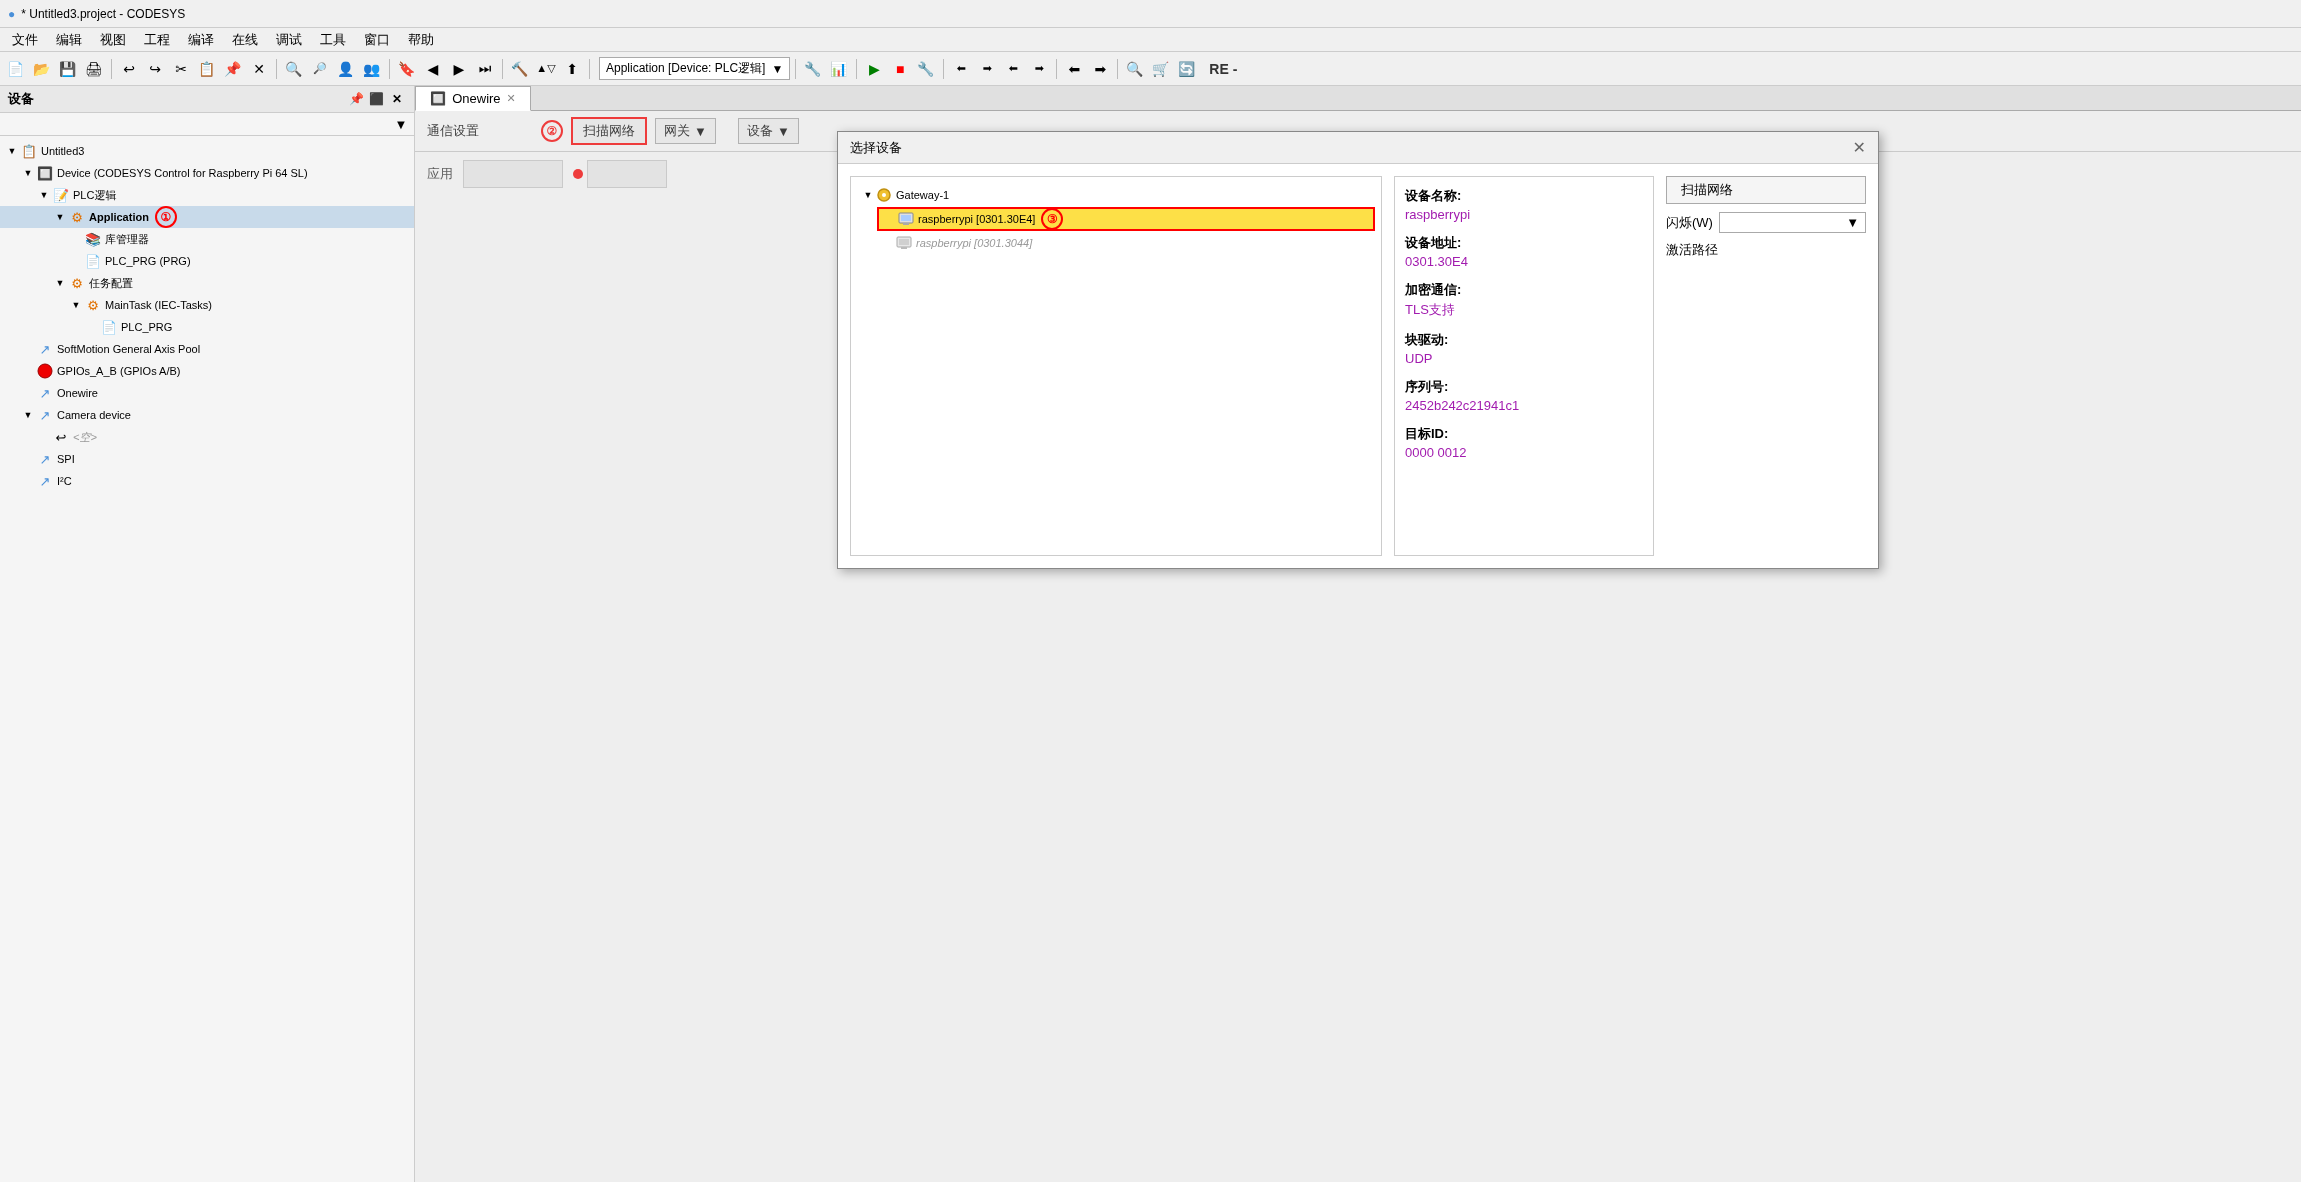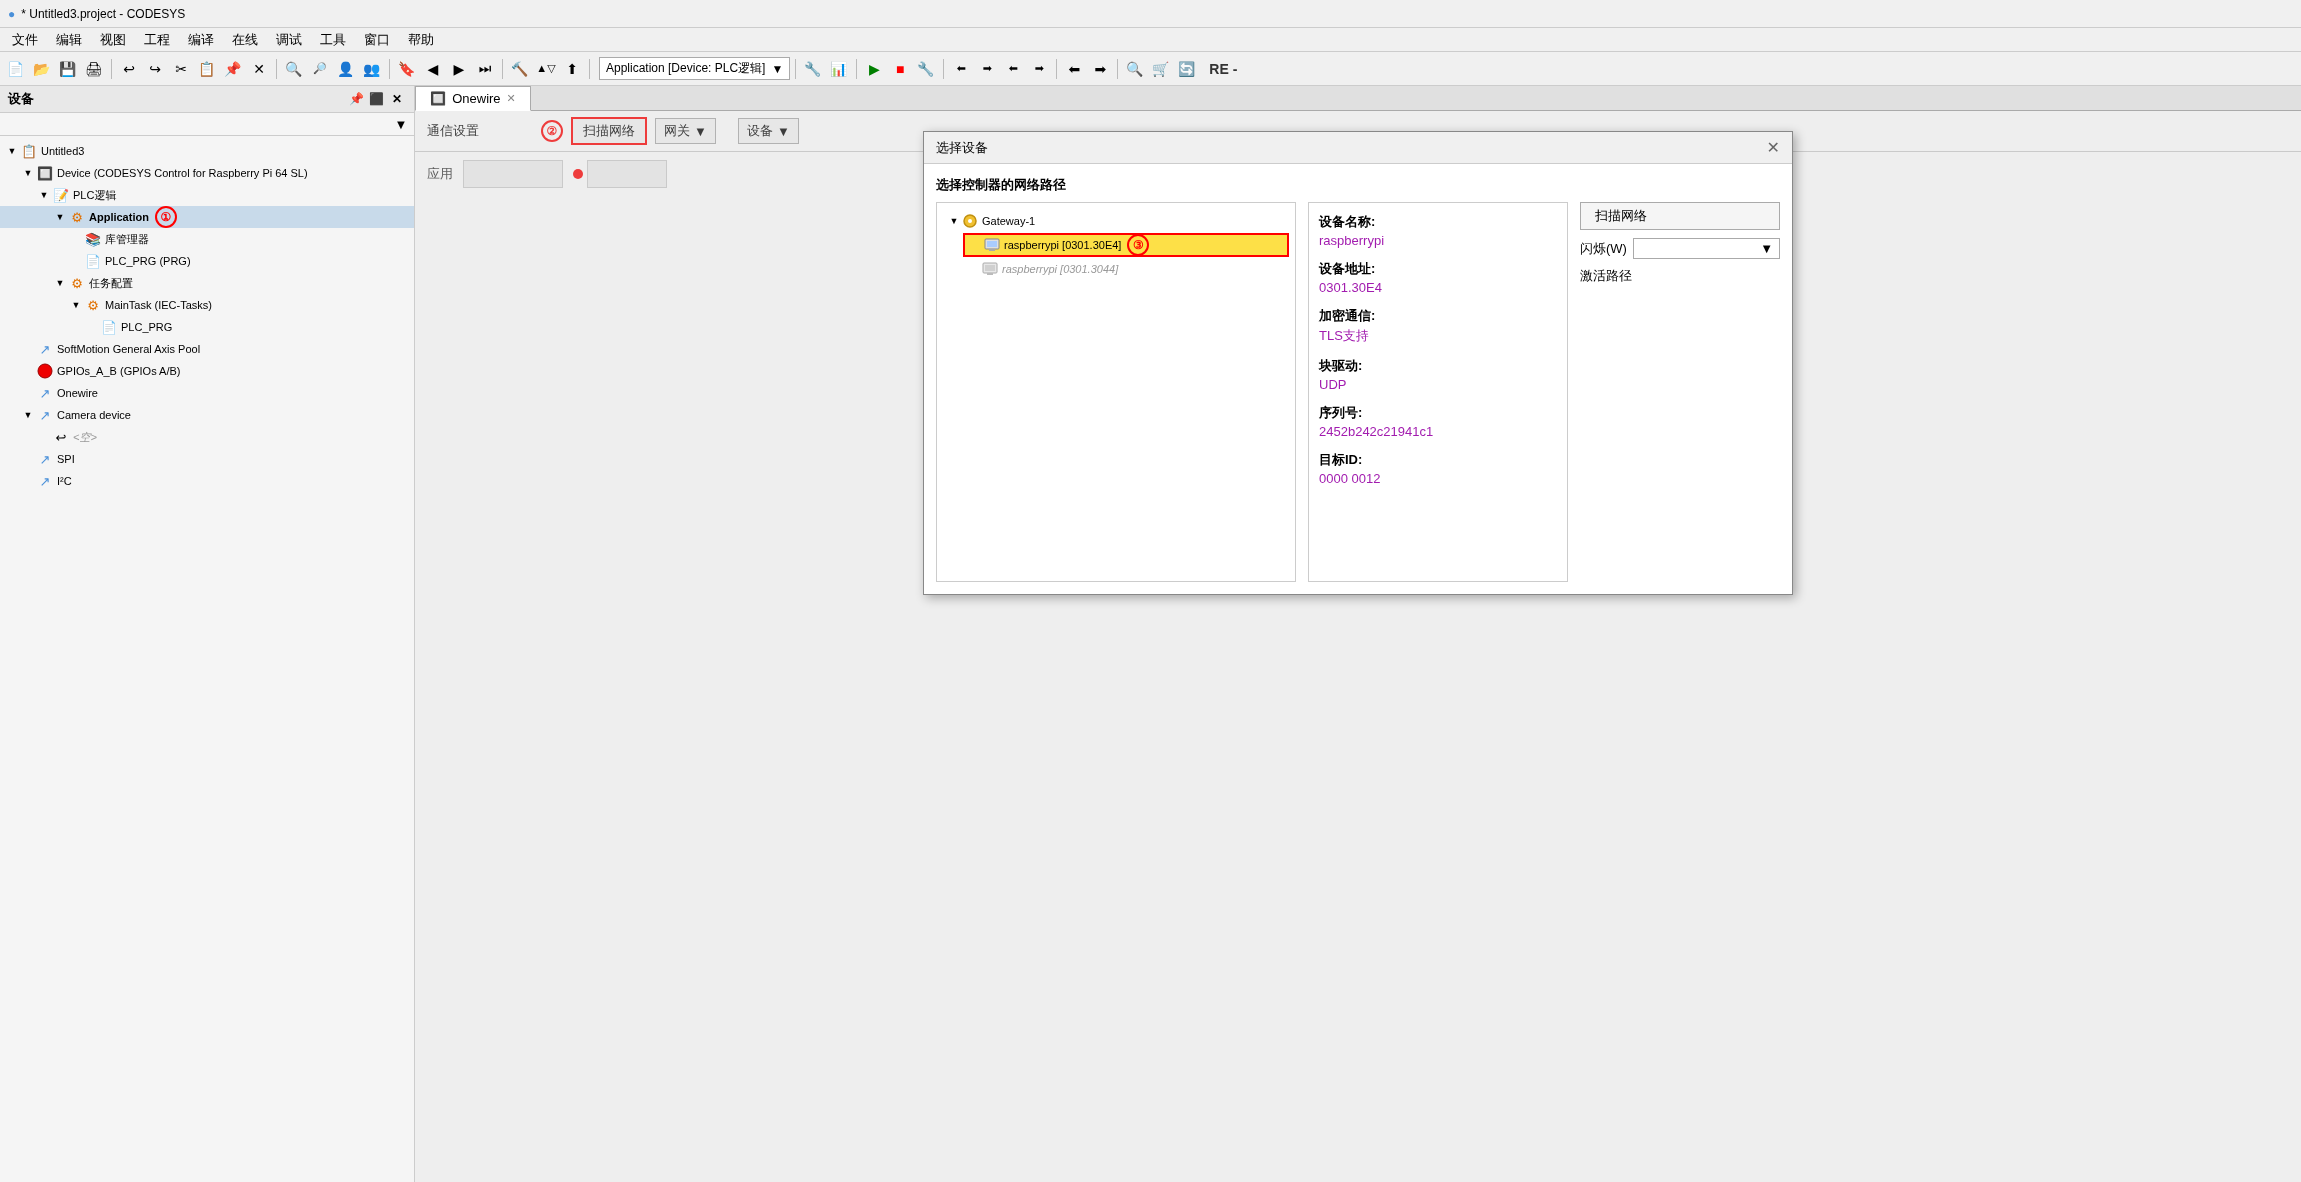--- a/index.html
+++ b/index.html
@@ -249,21 +249,21 @@
       background: rgba(200,200,200,0.3);
       display: flex;
       align-items: flex-start;
       justify-content: center;
       z-index: 100;
     }
     .dialog {
       background: white;
       border: 1px solid #888;
       box-shadow: 3px 3px 10px rgba(0,0,0,0.3);
-      width: 870px;
+      width: 1042px;
       margin-top: 20px;
     }
     .dialog-title {
       background: #f0f0f0;
       padding: 6px 12px;
       border-bottom: 1px solid #ccc;
       display: flex;
       align-items: center;
       justify-content: space-between;
       font-size: 13px;
@@ -651,21 +651,20 @@
 
       <div class="dialog-overlay">
         <div class="dialog">
 
           <div class="dialog-title">
             <span>选择设备</span>
             <span class="dialog-close">✕</span>
           </div>
 
           <div class="dialog-body">
-            <div class="dialog-subtitle">选择控制器的网络路径</div>
 
             <div class="dialog-main">
 
               <div class="dialog-left">
 
                 <div class="dtree-item">
                   <span class="dtree-toggle">▼</span>
                   <span class="dtree-icon" style="color:#d4a020;">
                     <svg width="16" height="16" viewBox="0 0 16 16">
                       <circle cx="8" cy="8" r="6" fill="#f0c030" stroke="#c09010" stroke-width="1.5"></circle>

